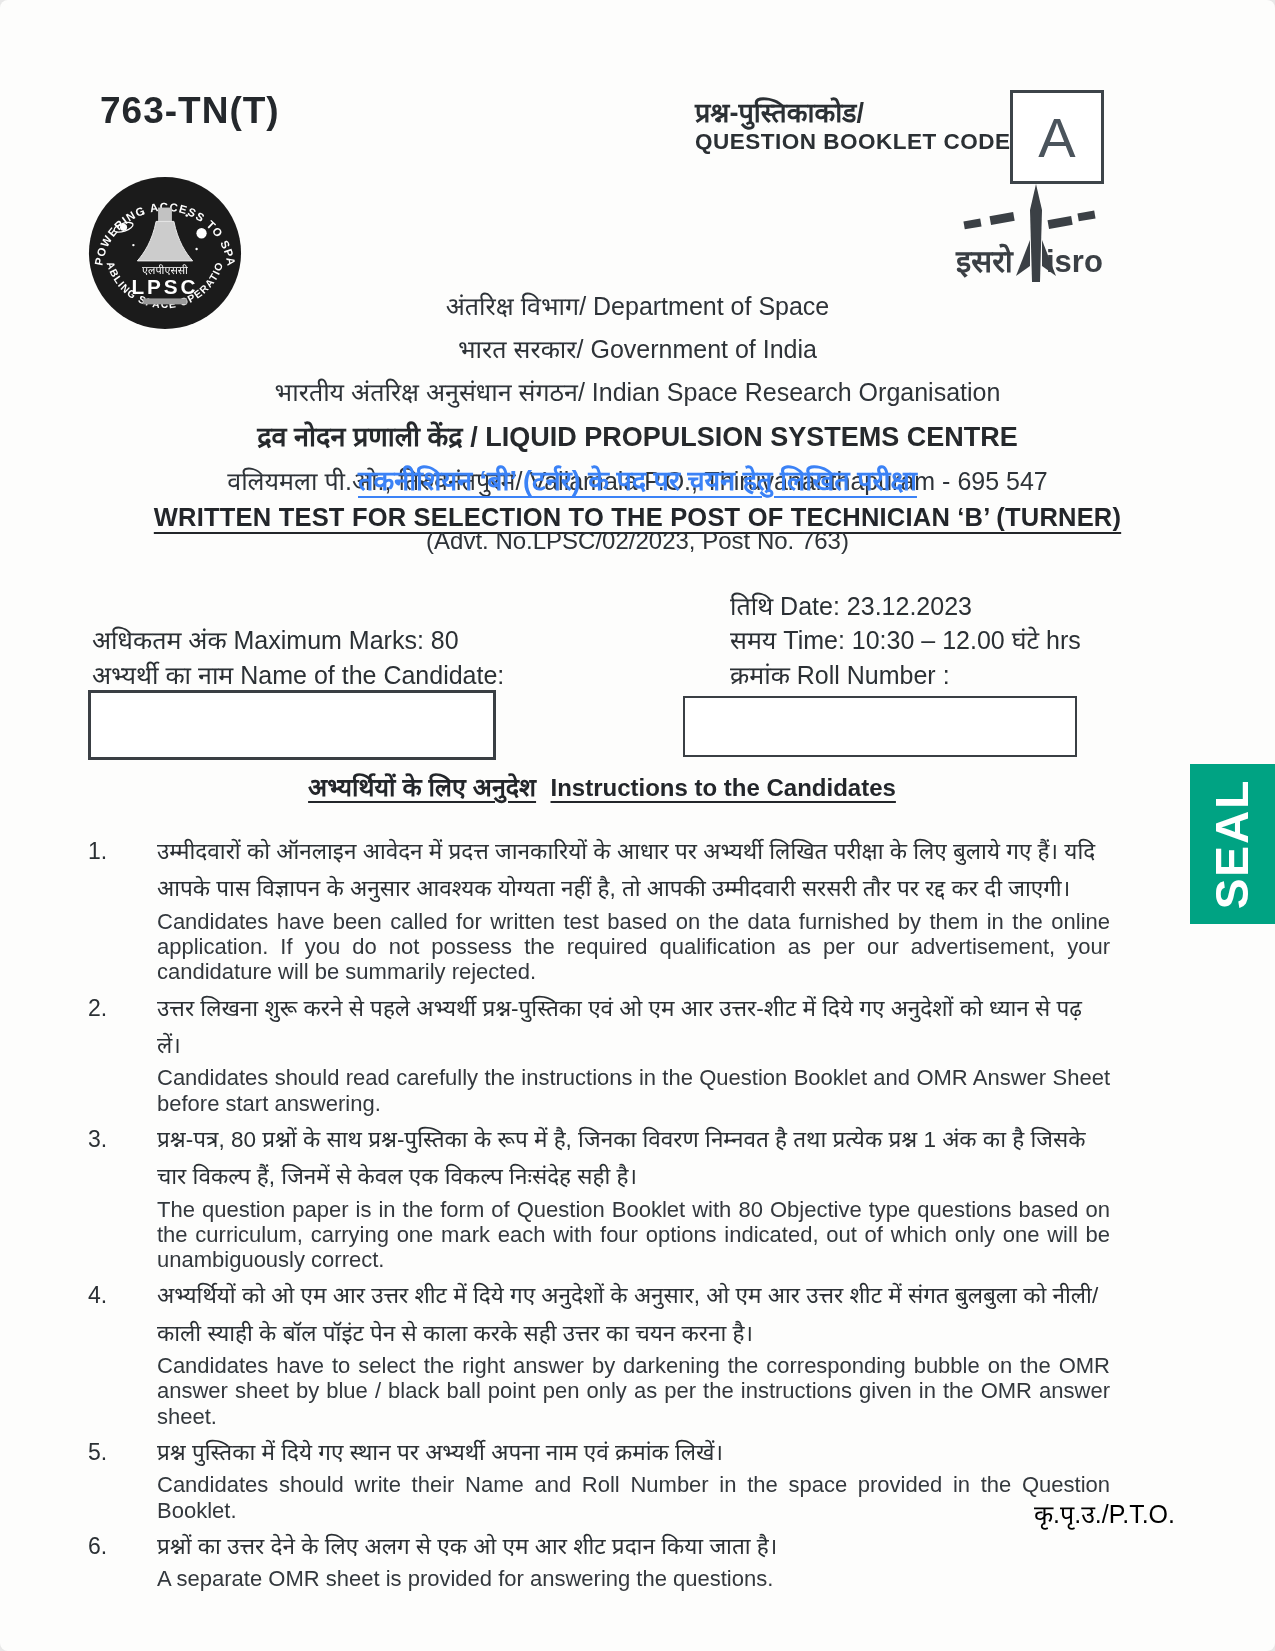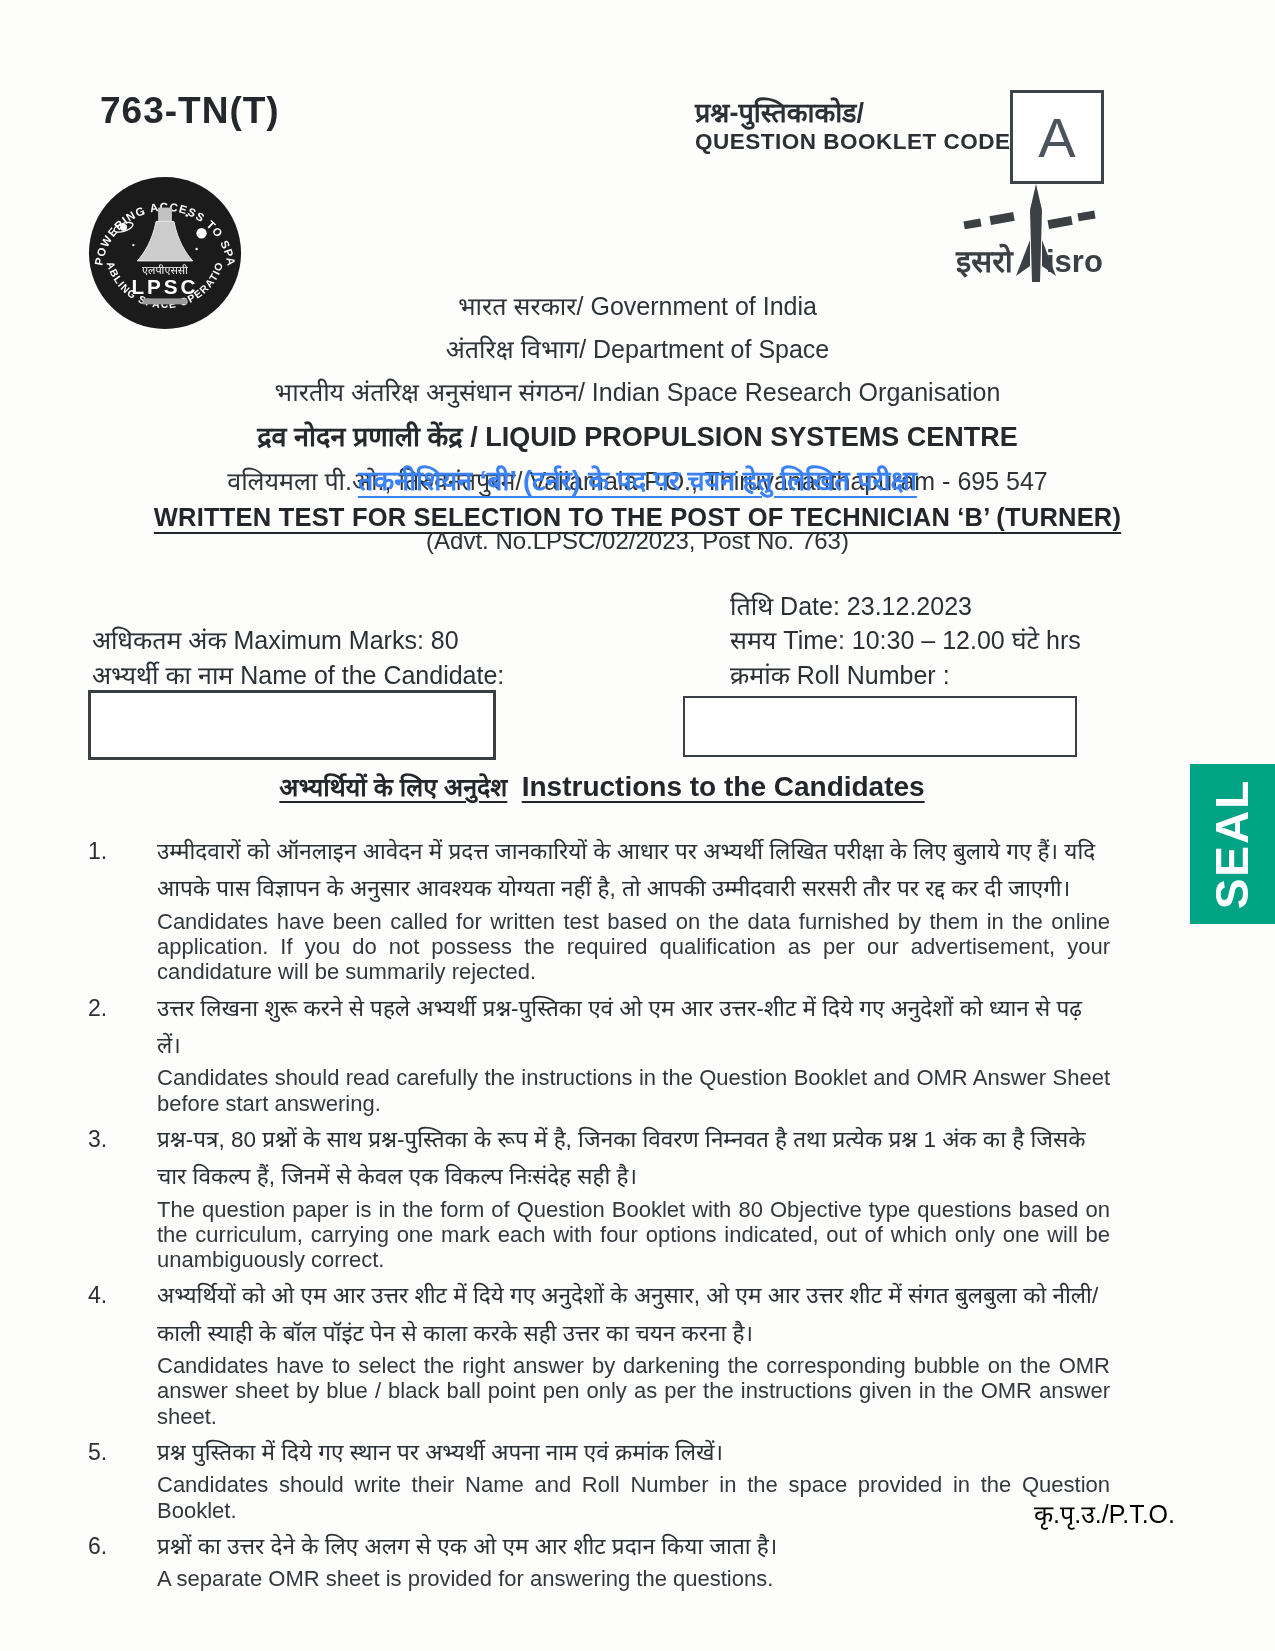--- a/index.html
+++ b/index.html
@@ -1,19 +1,19 @@
 <!DOCTYPE html>
 <html><head>
 <meta charset="utf-8">
 <style>
   html,body{margin:0;padding:0;background:#e8e8e8;}
   .page{
     position:relative;width:1275px;height:1651px;background:#fdfdfc;
     font-family:"Liberation Sans","DejaVu Sans",sans-serif;color:#2e3338;
-    margin:0 auto;overflow:hidden;
+    margin:0 auto;overflow:hidden;border-radius:8px;
   }
   .abs{position:absolute;}
   
   .booklet-no{left:100px;top:90px;font-size:37px;font-weight:bold;color:#24282c;letter-spacing:1px;}
   .code-labels{left:695px;top:98px;line-height:1.15;}
   .code-label-hi{font-size:27px;font-weight:bold;color:#2b3034;}
   .code-label-en{font-size:22.5px;font-weight:bold;color:#2b3034;letter-spacing:.5px;}
   .code-box{
     left:1010px;top:90px;width:88px;height:88px;border:3px solid #3d4449;
     display:flex;align-items:center;justify-content:center;
@@ -44,21 +44,21 @@
   .seal{
     left:1190px;top:764px;width:85px;height:160px;background:#00a383;
     display:flex;align-items:center;justify-content:center;
   }
   .seal span{
     transform:rotate(-90deg);color:#ffffff;font-weight:bold;font-size:46px;letter-spacing:2px;
   }
   
   .instr-head{left:0;top:769px;width:1160px;text-align:center;color:#23262a;}
   .instr-head .hi{font-size:25px;font-weight:bold;text-decoration:underline;text-decoration-thickness:2px;text-underline-offset:5px;margin-right:10px;margin-left:44px;}
-  .instr-head .en{font-size:28px;font-weight:bold;text-decoration:underline;text-decoration-thickness:2px;text-underline-offset:5px;}
+  .instr-head .en{font-size:24px;font-weight:bold;text-decoration:underline;text-decoration-thickness:2px;text-underline-offset:5px;}
   .instr-list{left:88px;top:833px;width:1022px;}
   .item{display:flex;margin-bottom:5px;}
   .item .num{width:54px;flex:none;font-size:23px;padding-top:5px;color:#2b3034;}
   .item .body{flex:1;margin-left:15px;}
   .item .hi{font-size:22.5px;line-height:1.66;color:#2b3034;}
   .item .en{font-size:22px;line-height:1.15;text-align:justify;color:#33383d;margin-top:1px;}
   .pto{right:100px;top:1496px;font-size:25px;color:#000000;}
 </style>
 </head>
 <body>
@@ -116,22 +116,22 @@
         <rect x="12" y="38" width="17" height="8" transform="rotate(-10 20 42)"></rect>
         <rect x="96" y="36" width="24" height="9" transform="rotate(-10 108 40)"></rect>
         <rect x="126" y="30" width="17" height="8" transform="rotate(-10 134 34)"></rect>
       </g>
       <text x="4" y="90" font-size="31" font-weight="bold" fill="#3b4045">इसरो</text>
       <text x="94" y="90" font-size="31" font-weight="bold" fill="#3b4045">isro</text>
     </svg>
   </div>
 
   <div class="abs org-block">
+    <div class="org-line">अंतरिक्ष विभाग/ Department of Space</div>
     <div class="org-line">भारत सरकार/ Government of India</div>
-    <div class="org-line">अंतरिक्ष विभाग/ Department of Space</div>
     <div class="org-line">भारतीय अंतरिक्ष अनुसंधान संगठन/ Indian Space Research Organisation</div>
     <div class="org-line bold">द्रव नोदन प्रणाली केंद्र / LIQUID PROPULSION SYSTEMS CENTRE</div>
     <div class="org-line">वलियमला पी.ओ., तिरुवनंतपुरम/ Valiamala P.O., Thiruvananthapuram - 695 547</div>
   </div>
 
   <div class="abs title-hi">
     <span>तकनीशियन ‘बी’ (टर्नर) के पद पर चयन हेतु लिखित परीक्षा</span>
   </div>
   <div class="abs title-en">
     <span>WRITTEN TEST FOR SELECTION TO THE POST OF TECHNICIAN ‘B’ (TURNER)</span>

